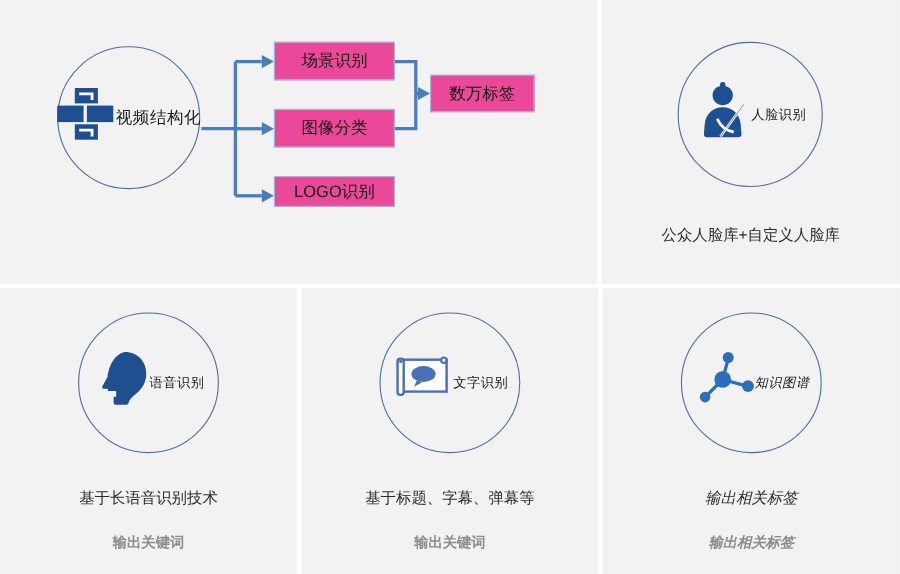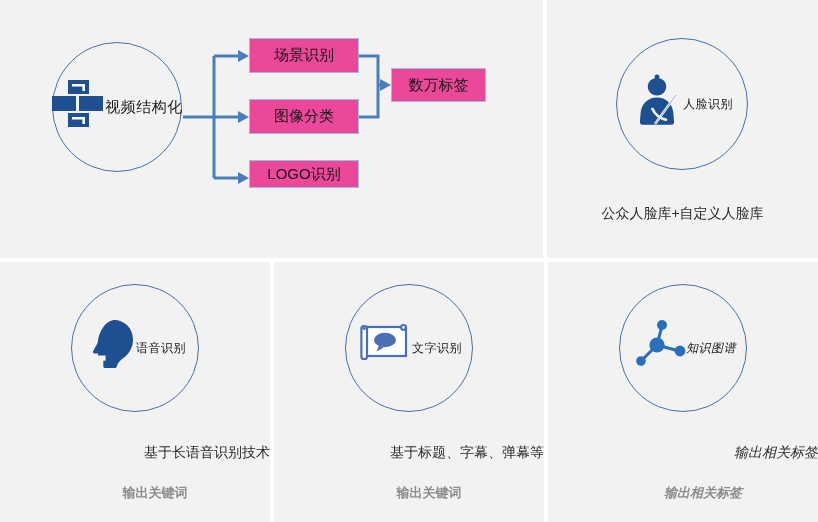--- a/index.html
+++ b/index.html
@@ -107,33 +107,32 @@
     white-space: nowrap;
   }
   .panel-subcaption {
     position: absolute;
     width: 100%;
     text-align: center;
     font-size: 13px;
     font-weight: bold;
     color: #8c8c8c;
     white-space: nowrap;
-    padding-left: 20px;
   }
   #caption-face { top: 205px; }
 
   
   .bottom-circle {
     left: 71px;
     top: 22px;
     width: 128px;
     height: 128px;
   }
   .bottom-circle .circle-icon { margin-bottom: 8px; }
-  .bottom-caption  { top: 182px; text-align: right; }
+  .bottom-caption  { top: 182px; }
   .bottom-subcaption { top: 222px; }
 </style>
 </head>
 <body>
 
 <div id="board">
 
   <div class="panel" id="panel-video">
 
     <svg id="flow-svg" viewBox="0 0 543 258">

